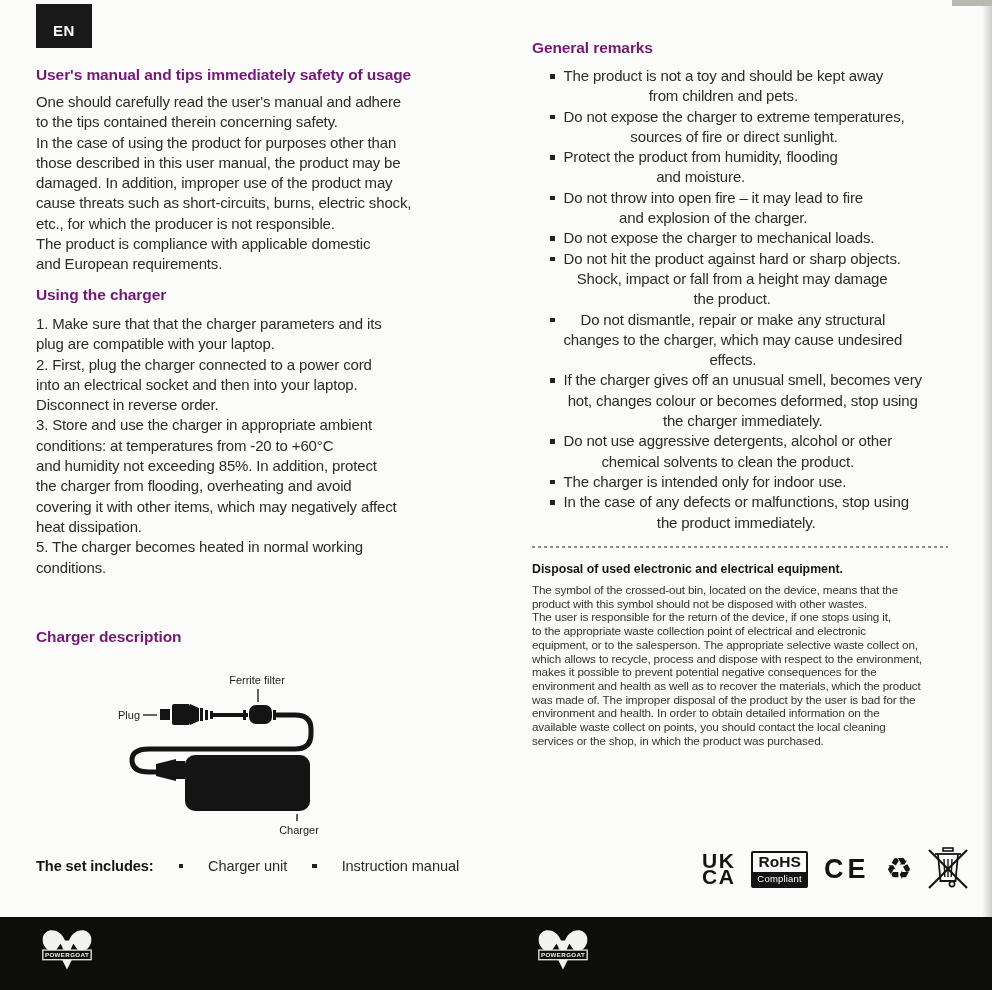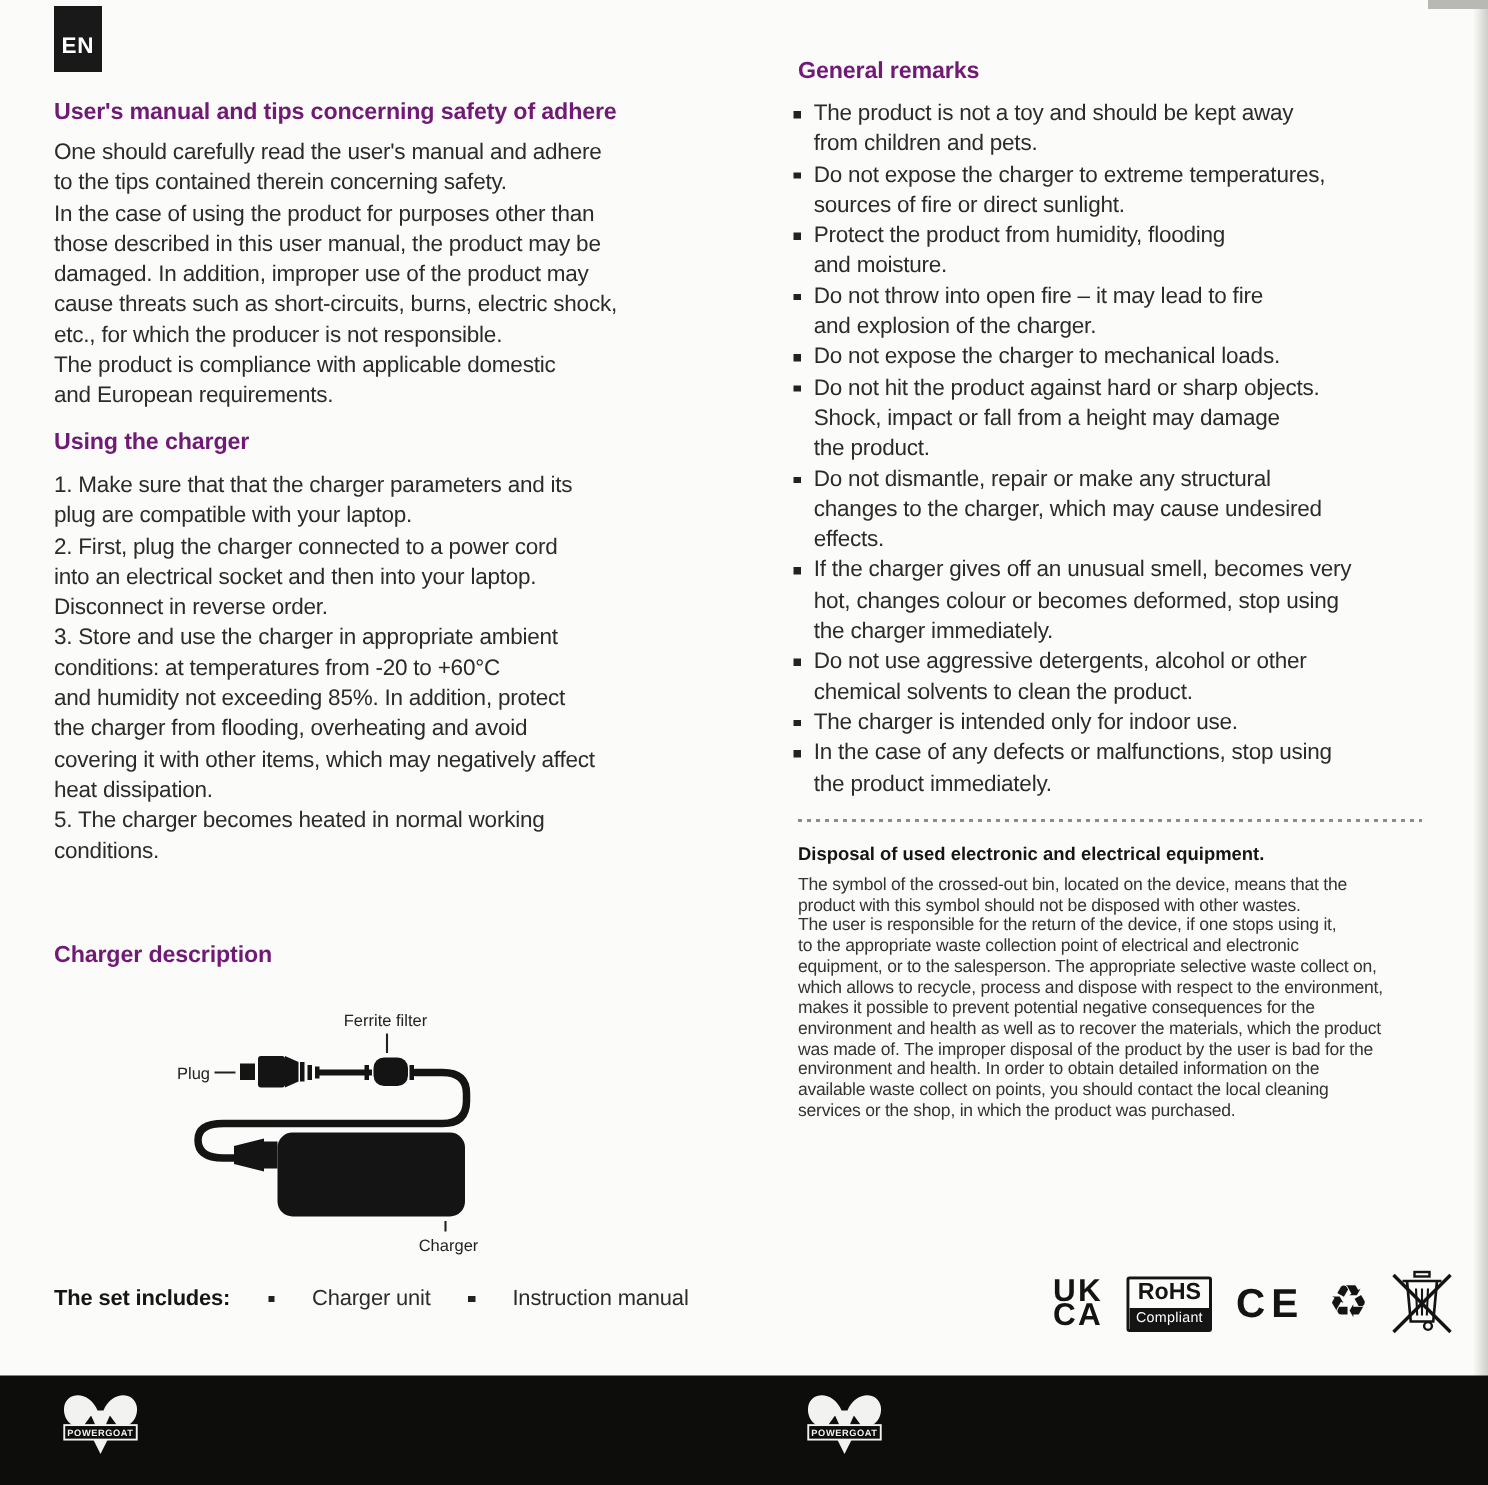--- a/index.html
+++ b/index.html
@@ -5,21 +5,21 @@
   html,body{margin:0;padding:0;background:#e8e8e6;}
   .page{
     position:relative;width:992px;height:990px;margin:0 auto;
     background:#fbfbf9;overflow:hidden;
     font-family:"Liberation Sans", sans-serif;color:#2b2b2b;
   }
   .pre{white-space:pre-line;}
   .abs{position:absolute;}
   
   .en-badge{
-    left:36px;top:4px;width:32px;height:44px;background:#191919;color:#fff;
+    left:36px;top:4px;width:56px;height:44px;background:#191919;color:#fff;
     display:flex;align-items:center;justify-content:center;
     font-weight:bold;font-size:15px;letter-spacing:.5px;padding-top:8px;box-sizing:border-box;
   }
   
   .h1{font-weight:bold;font-size:15.5px;color:#701a75;letter-spacing:-0.1px;}
   .h2-small{font-weight:bold;font-size:12.3px;color:#151515;}
   
   .body-text{font-size:15px;line-height:20.3px;letter-spacing:-0.15px;}
   .using-item{font-size:15px;line-height:20.3px;letter-spacing:-0.15px;}
   
@@ -57,21 +57,21 @@
 
 <div class="page">
 
   <div class="abs scan-edge"></div>
   <div class="abs scan-corner"></div>
 
   <div class="abs en-badge">
     <span>EN</span>
   </div>
 
-  <div class="abs h1" style="left:36px;top:66px;">User's manual and tips concerning safety of adhere</div>
+  <div class="abs h1" style="left:36px;top:66px;">User's manual and tips immediately safety of usage</div>
 
   <div class="abs body-text pre" style="left:36px;top:92px;width:458px;">One should carefully read the user's manual and adhere
 to the tips contained therein concerning safety.
 In the case of using the product for purposes other than
 those described in this user manual, the product may be
 damaged. In addition, improper use of the product may
 cause threats such as short-circuits, burns, electric shock,
 etc., for which the producer is not responsible.
 The product is compliance with applicable domestic
 and European requirements.</div>
@@ -138,21 +138,21 @@
   <div class="abs set-row" style="left:36px;top:858px;">
     <span class="lbl">The set includes:</span>
     <span class="sq"></span>
     <span>Charger unit</span>
     <span class="sq"></span>
     <span>Instruction manual</span>
   </div>
 
   <div class="abs h1" style="left:532px;top:39px;">General remarks</div>
 
-  <div class="abs" style="left:527px;top:66px;width:442px;">
+  <div class="abs" style="left:548px;top:66px;width:442px;text-align:center;">
 
       <div class="remark">
         <span class="sq"></span>
         <span class="remark-text pre">The product is not a toy and should be kept away
 from children and pets.</span>
       </div>
 
       <div class="remark">
         <span class="sq"></span>
         <span class="remark-text pre">Do not expose the charger to extreme temperatures,

